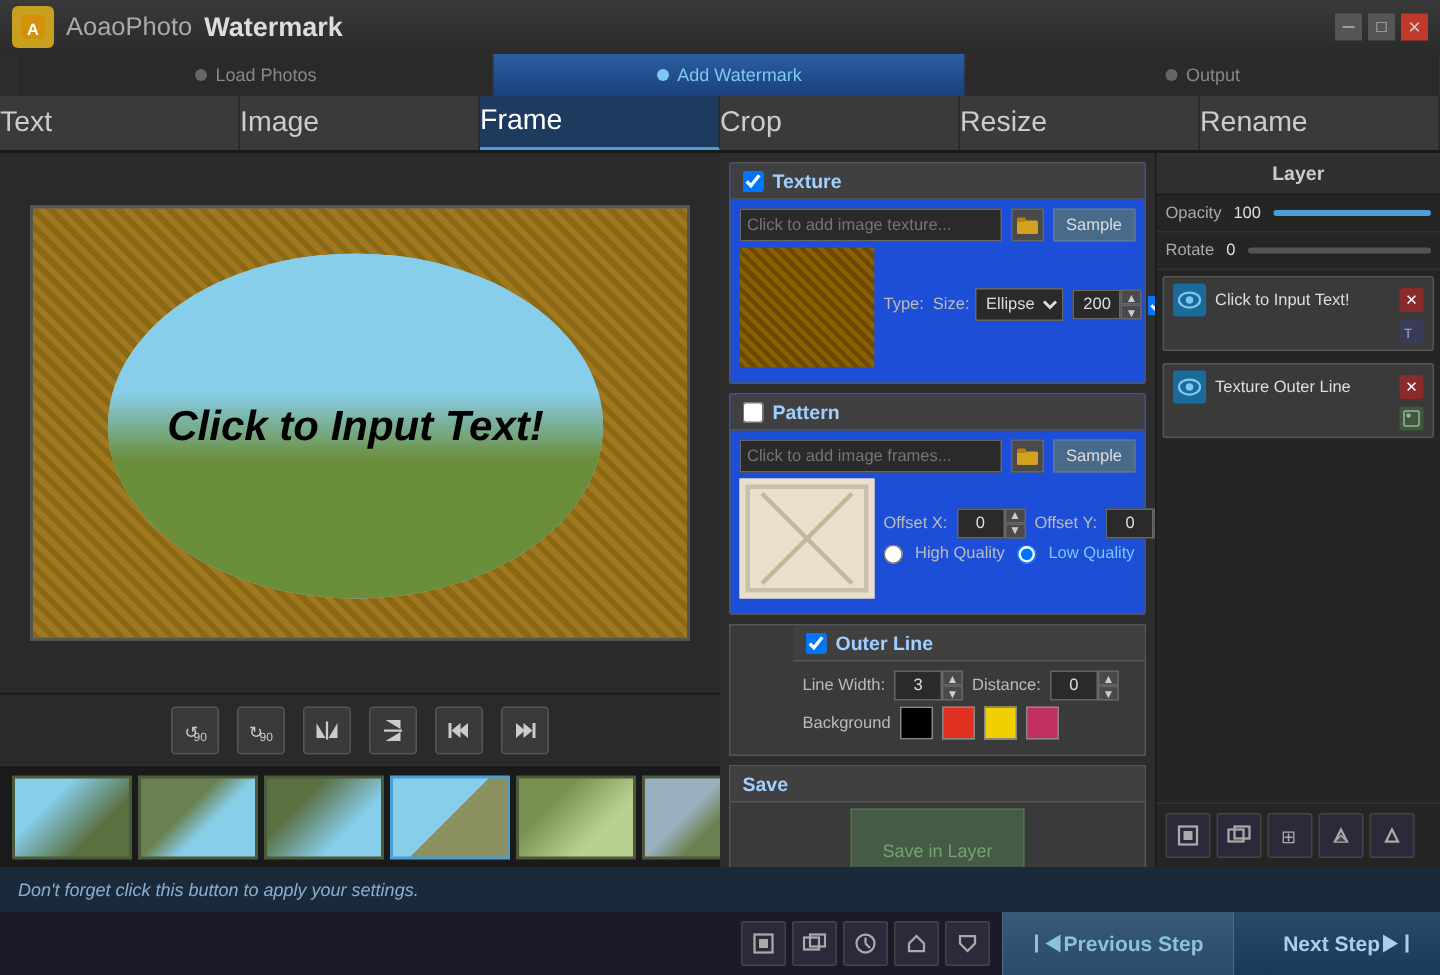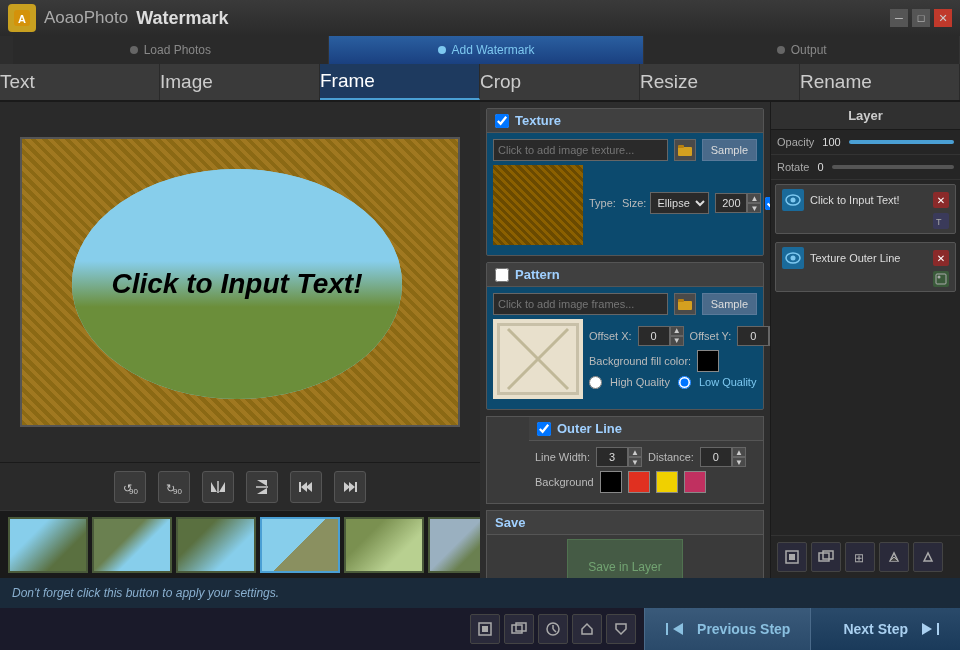--- a/index.html
+++ b/index.html
@@ -50,21 +50,21 @@
     .thumb-inner.t1 { background: linear-gradient(135deg, #87CEEB 30%, #5a7040 70%); }
     .thumb-inner.t2 { background: linear-gradient(135deg, #6a8050 40%, #87CEEB 60%); }
     .thumb-inner.t3 { background: linear-gradient(135deg, #87CEEB 50%, #8a9060 50%); }
     .thumb-inner.t4 { background: linear-gradient(135deg, #7a9050 30%, #b8d090 70%); }
     .thumb-inner.t5 { background: linear-gradient(135deg, #9ab0c0 40%, #6a8050 60%); }
 
     
     .right-panel { flex: 1; background: #2d2d2d; overflow-y: auto; padding: 6px; }
 
     
-    .section { background: #0c4a6e; border: 1px solid #555; margin-bottom: 6px; border-radius: 2px; }
+    .section { background: #1d4ed8; border: 1px solid #555; margin-bottom: 6px; border-radius: 2px; }
     .section-header { display: flex; align-items: center; gap: 6px; padding: 4px 8px; background: #404040; border-bottom: 1px solid #555; }
     .section-checkbox { width: 14px; height: 14px; }
     .section-title { font-size: 13px; font-weight: bold; color: #a0d0ff; }
     .section-body { padding: 6px; }
 
     .row { display: flex; align-items: center; gap: 6px; margin-bottom: 4px; }
     .label { color: #bbb; font-size: 11px; white-space: nowrap; }
 
     .text-input { background: #2a2a2a; border: 1px solid #666; color: #ddd; padding: 2px 4px; font-size: 11px; flex: 1; height: 22px; }
     .folder-btn { width: 22px; height: 22px; background: #4a4a4a; border: 1px solid #666; cursor: pointer; display: flex; align-items: center; justify-content: center; }
@@ -107,21 +107,21 @@
     .layer-close { width: 16px; height: 16px; background: #8a2a2a; border-radius: 2px; display: flex; align-items: center; justify-content: center; cursor: pointer; font-size: 10px; color: #fff; }
 
     
     .bottom-bar { height: 30px; background: #1a2a3a; display: flex; align-items: center; padding: 0 12px; }
     .bottom-hint { font-size: 12px; color: #8ab0d0; font-style: italic; }
 
     
     .footer { height: 42px; background: #1a1a2a; display: flex; }
     .footer-left { flex: 1; display: flex; align-items: center; justify-content: flex-end; padding: 0 8px; gap: 4px; }
     .footer-icon-btn { width: 30px; height: 30px; background: #2a2a3a; border: 1px solid #444; cursor: pointer; display: flex; align-items: center; justify-content: center; color: #aaa; font-size: 14px; border-radius: 2px; }
-    .footer-btn { height: 100%; display: flex; align-items: center; justify-content: center; padding: 0 20px; font-size: 14px; font-weight: bold; cursor: pointer; gap: 12px; }
+    .footer-btn { height: 100%; display: flex; align-items: center; justify-content: center; padding: 0 20px; font-size: 14px; font-weight: bold; cursor: pointer; gap: 0; }
     .footer-btn.prev { background: linear-gradient(to bottom, #3a5a7a, #2a4a6a); color: #8ac0e0; border-left: 1px solid #4a6a8a; border-right: 1px solid #4a6a8a; }
     .footer-btn.next { background: linear-gradient(to bottom, #2a4a6a, #1a3a5a); color: #aad0f0; padding-left: 32px; }
 
     .spin-wrap { display: flex; align-items: center; }
     .spin-field { width: 32px; height: 20px; background: #2a2a2a; border: 1px solid #666; color: #ddd; font-size: 11px; text-align: center; }
     .spin-btns { display: flex; flex-direction: column; }
     .spin-up, .spin-down { width: 14px; height: 10px; background: #4a4a4a; border: 1px solid #666; cursor: pointer; font-size: 8px; display: flex; align-items: center; justify-content: center; color: #ccc; }
 
     .outer-line-section { background: #3a3a3a; border: 1px solid #555; margin-bottom: 6px; padding-left: 42px; }
     .save-section { background: #3a3a3a; border: 1px solid #555; }
@@ -365,24 +365,20 @@
               </div>
               <span class="label">Offset Y:</span>
               <div class="spin-wrap">
                 <input class="spin-field" type="text" value="0" style="">
                 <div class="spin-btns">
                   <div class="spin-up">▲</div>
                   <div class="spin-down">▼</div>
                 </div>
               </div>
             </div>
-            <div class="row">
-              <span class="label">Background fill color:</span>
-              <div class="color-swatch color-black"></div>
-            </div>
             <div class="row quality-row">
               <input type="radio" name="quality" style="">
               <span class="quality-label">High Quality</span>
               <input type="radio" name="quality" checked="" style="">
               <span class="quality-label" style="color:#7dc8f0;">Low Quality</span>
             </div>
           </div>
         </div>
       </div>
     </div>

